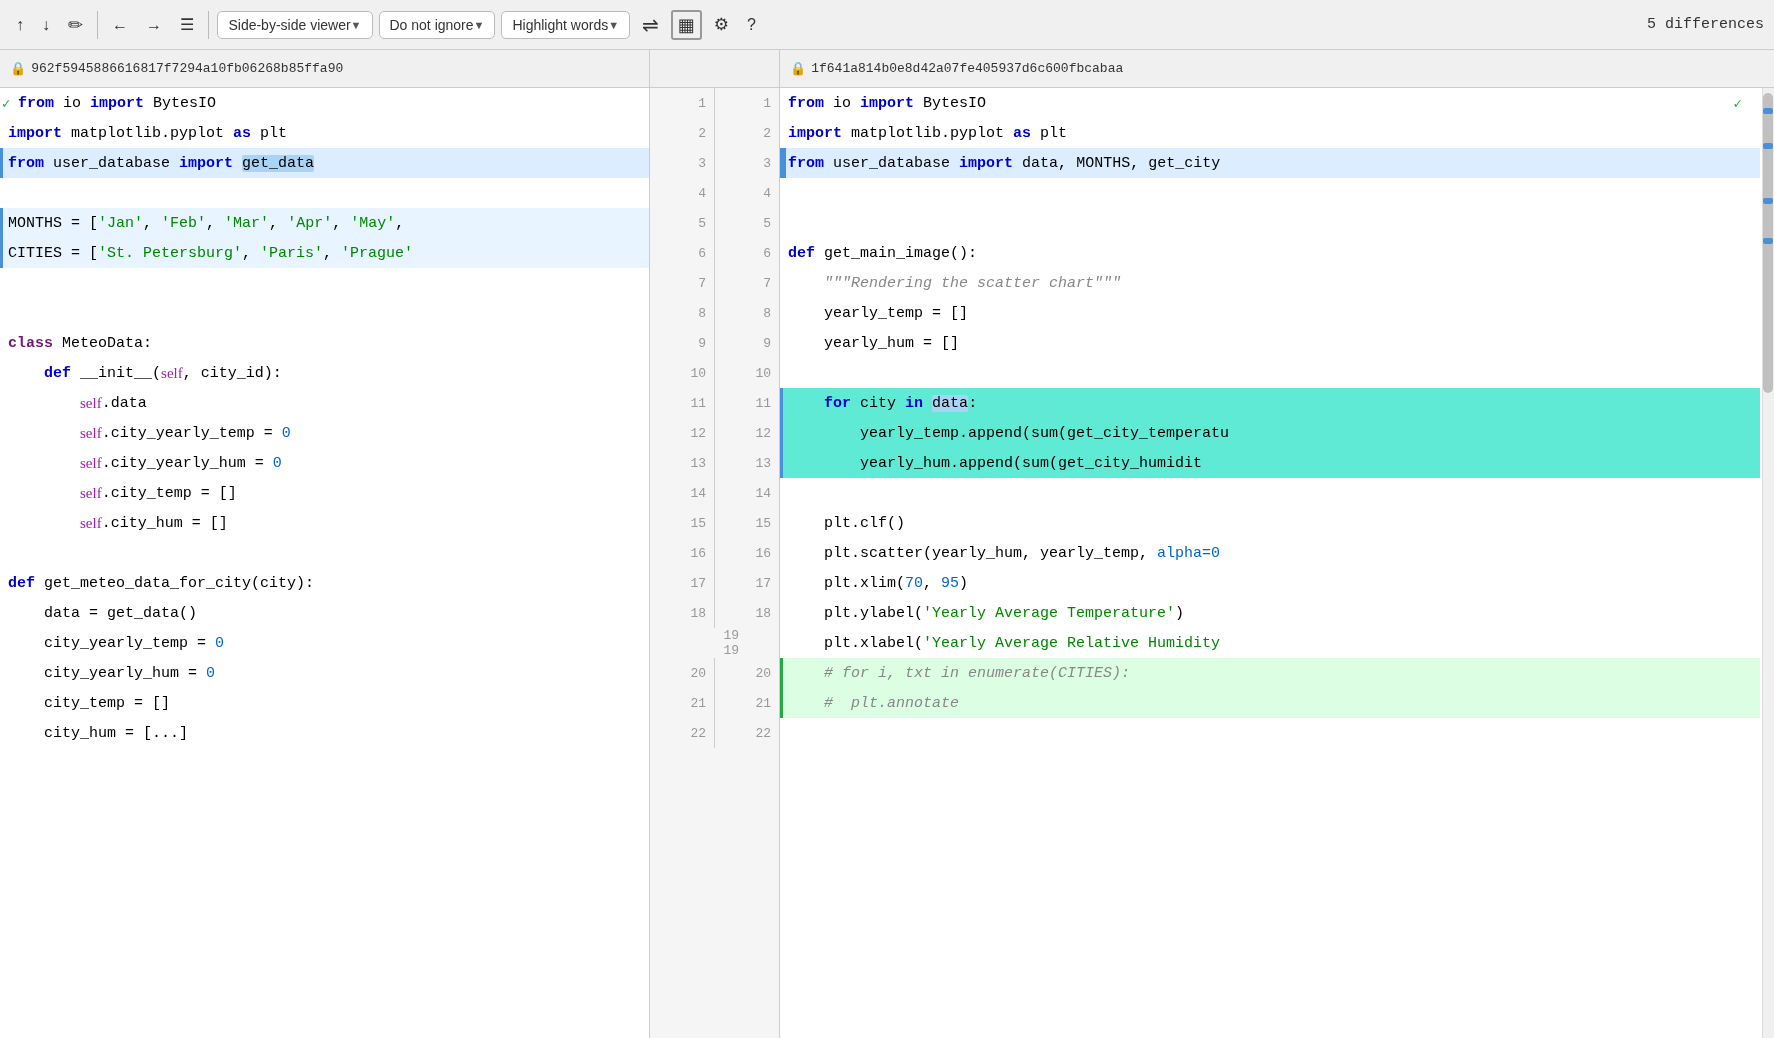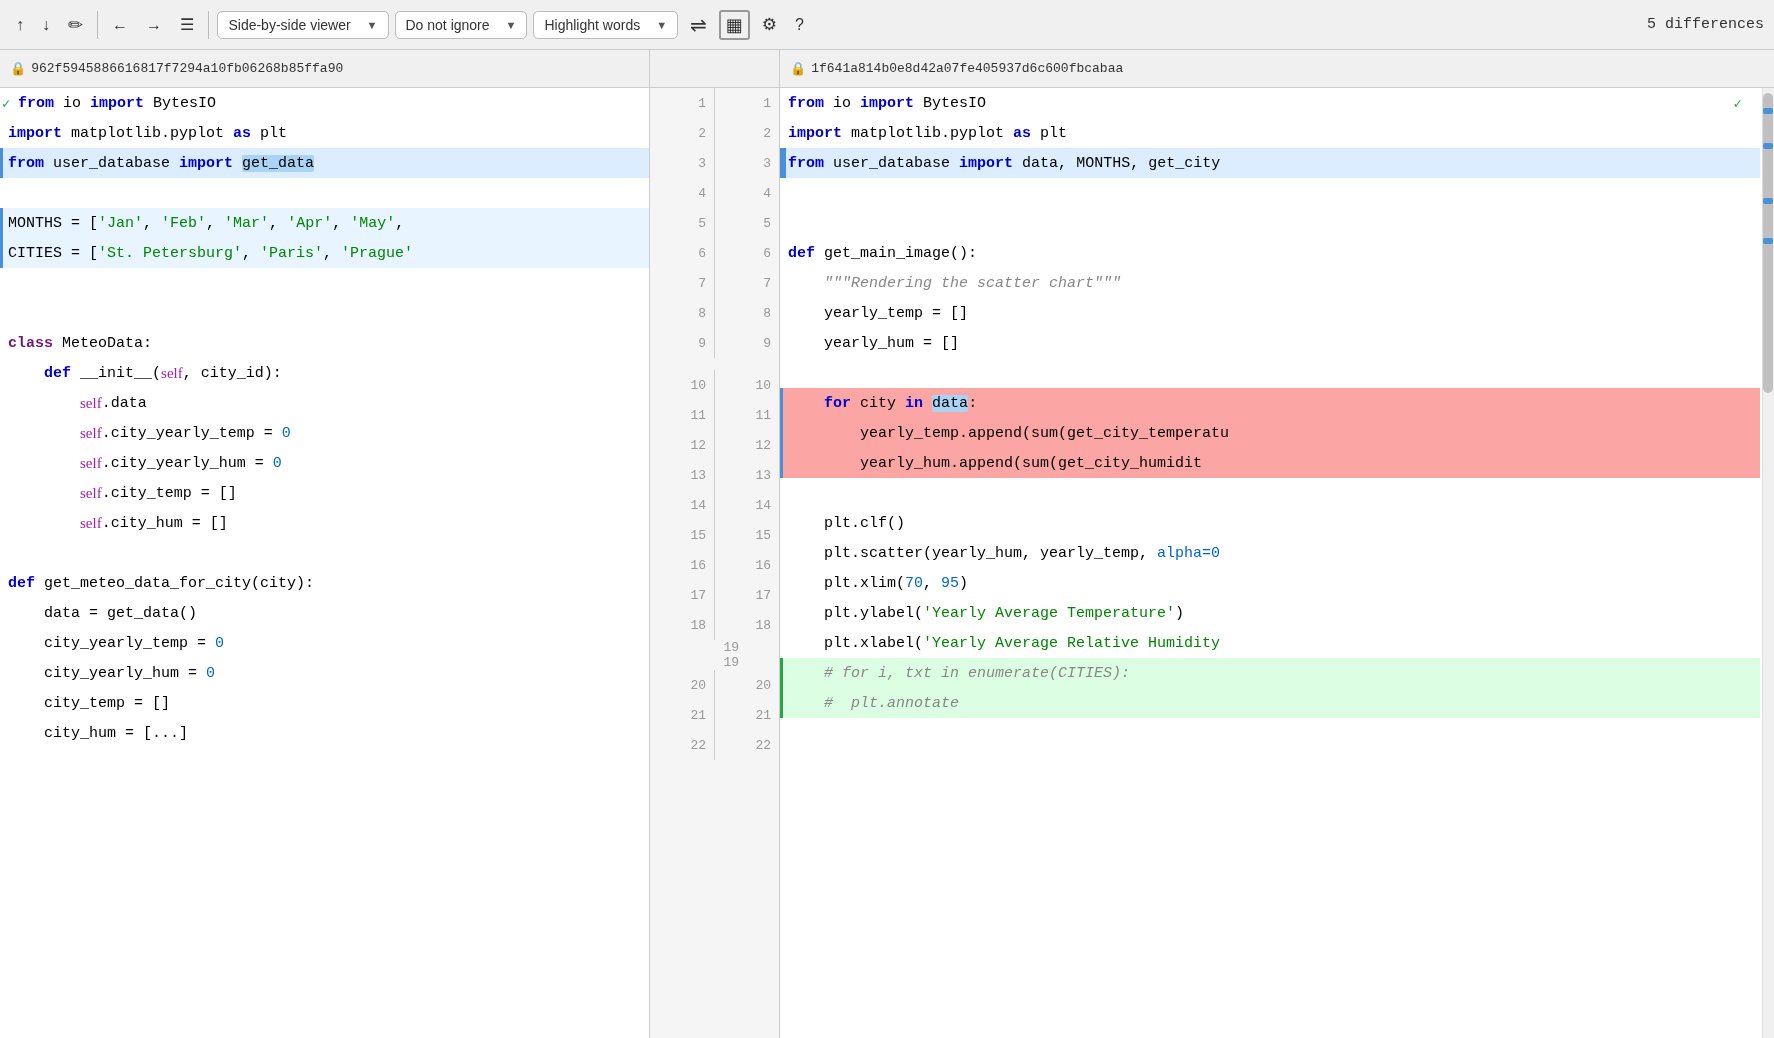--- a/index.html
+++ b/index.html
@@ -36,21 +36,21 @@
     }
     .toolbar-separator {
       width: 1px;
       height: 28px;
       background: #bbb;
       margin: 0 2px;
     }
     .toolbar-dropdown {
       display: flex;
       align-items: center;
-      gap: 16px;
+      gap: 0;
       padding: 5px 10px;
       border: 1.5px solid #bbb;
       border-radius: 5px;
       background: white;
       cursor: pointer;
       font-size: 14px;
       color: #333;
     }
     .toolbar-dropdown .arrow { font-size: 11px; color: #555; }
     .toolbar-spacer { flex: 1; }
@@ -141,21 +141,21 @@
       height: 30px;
       display: flex;
       align-items: center;
       padding: 0 8px;
       white-space: nowrap;
       font-size: 15px;
       position: relative;
     }
     .code-line.changed { background: #dbedff; }
     .code-line.changed-light { background: #e8f4ff; }
-    .code-line.highlight { background: #fca5a5; }
+    .code-line.highlight { background: #5eead4; }
     .code-line.changed-green { background: #dcffe4; }
 
     
     .code-line.changed::before,
     .code-line.changed-light::before {
       content: '';
       position: absolute;
       left: 0;
       top: 0;
       bottom: 0;
@@ -381,21 +381,21 @@
     <div style="display:flex; height:30px; align-items:center;">
       <span class="ln-left">8</span>
       <div class="ln-divider"></div>
       <span class="ln-right">8</span>
     </div>
     <div style="display:flex; height:30px; align-items:center;">
       <span class="ln-left">9</span>
       <div class="ln-divider"></div>
       <span class="ln-right">9</span>
     </div>
-    <div style="display:flex; height:30px; align-items:center;margin-top:12px;">
+    <div style="display:flex; height:30px; align-items:center;">
       <span class="ln-left">10</span>
       <div class="ln-divider"></div>
       <span class="ln-right">10</span>
     </div>
     <div style="display:flex; height:30px; align-items:center;">
       <span class="ln-left">11</span>
       <div class="ln-divider"></div>
       <span class="ln-right">11</span>
     </div>
     <div style="display:flex; height:30px; align-items:center;">

